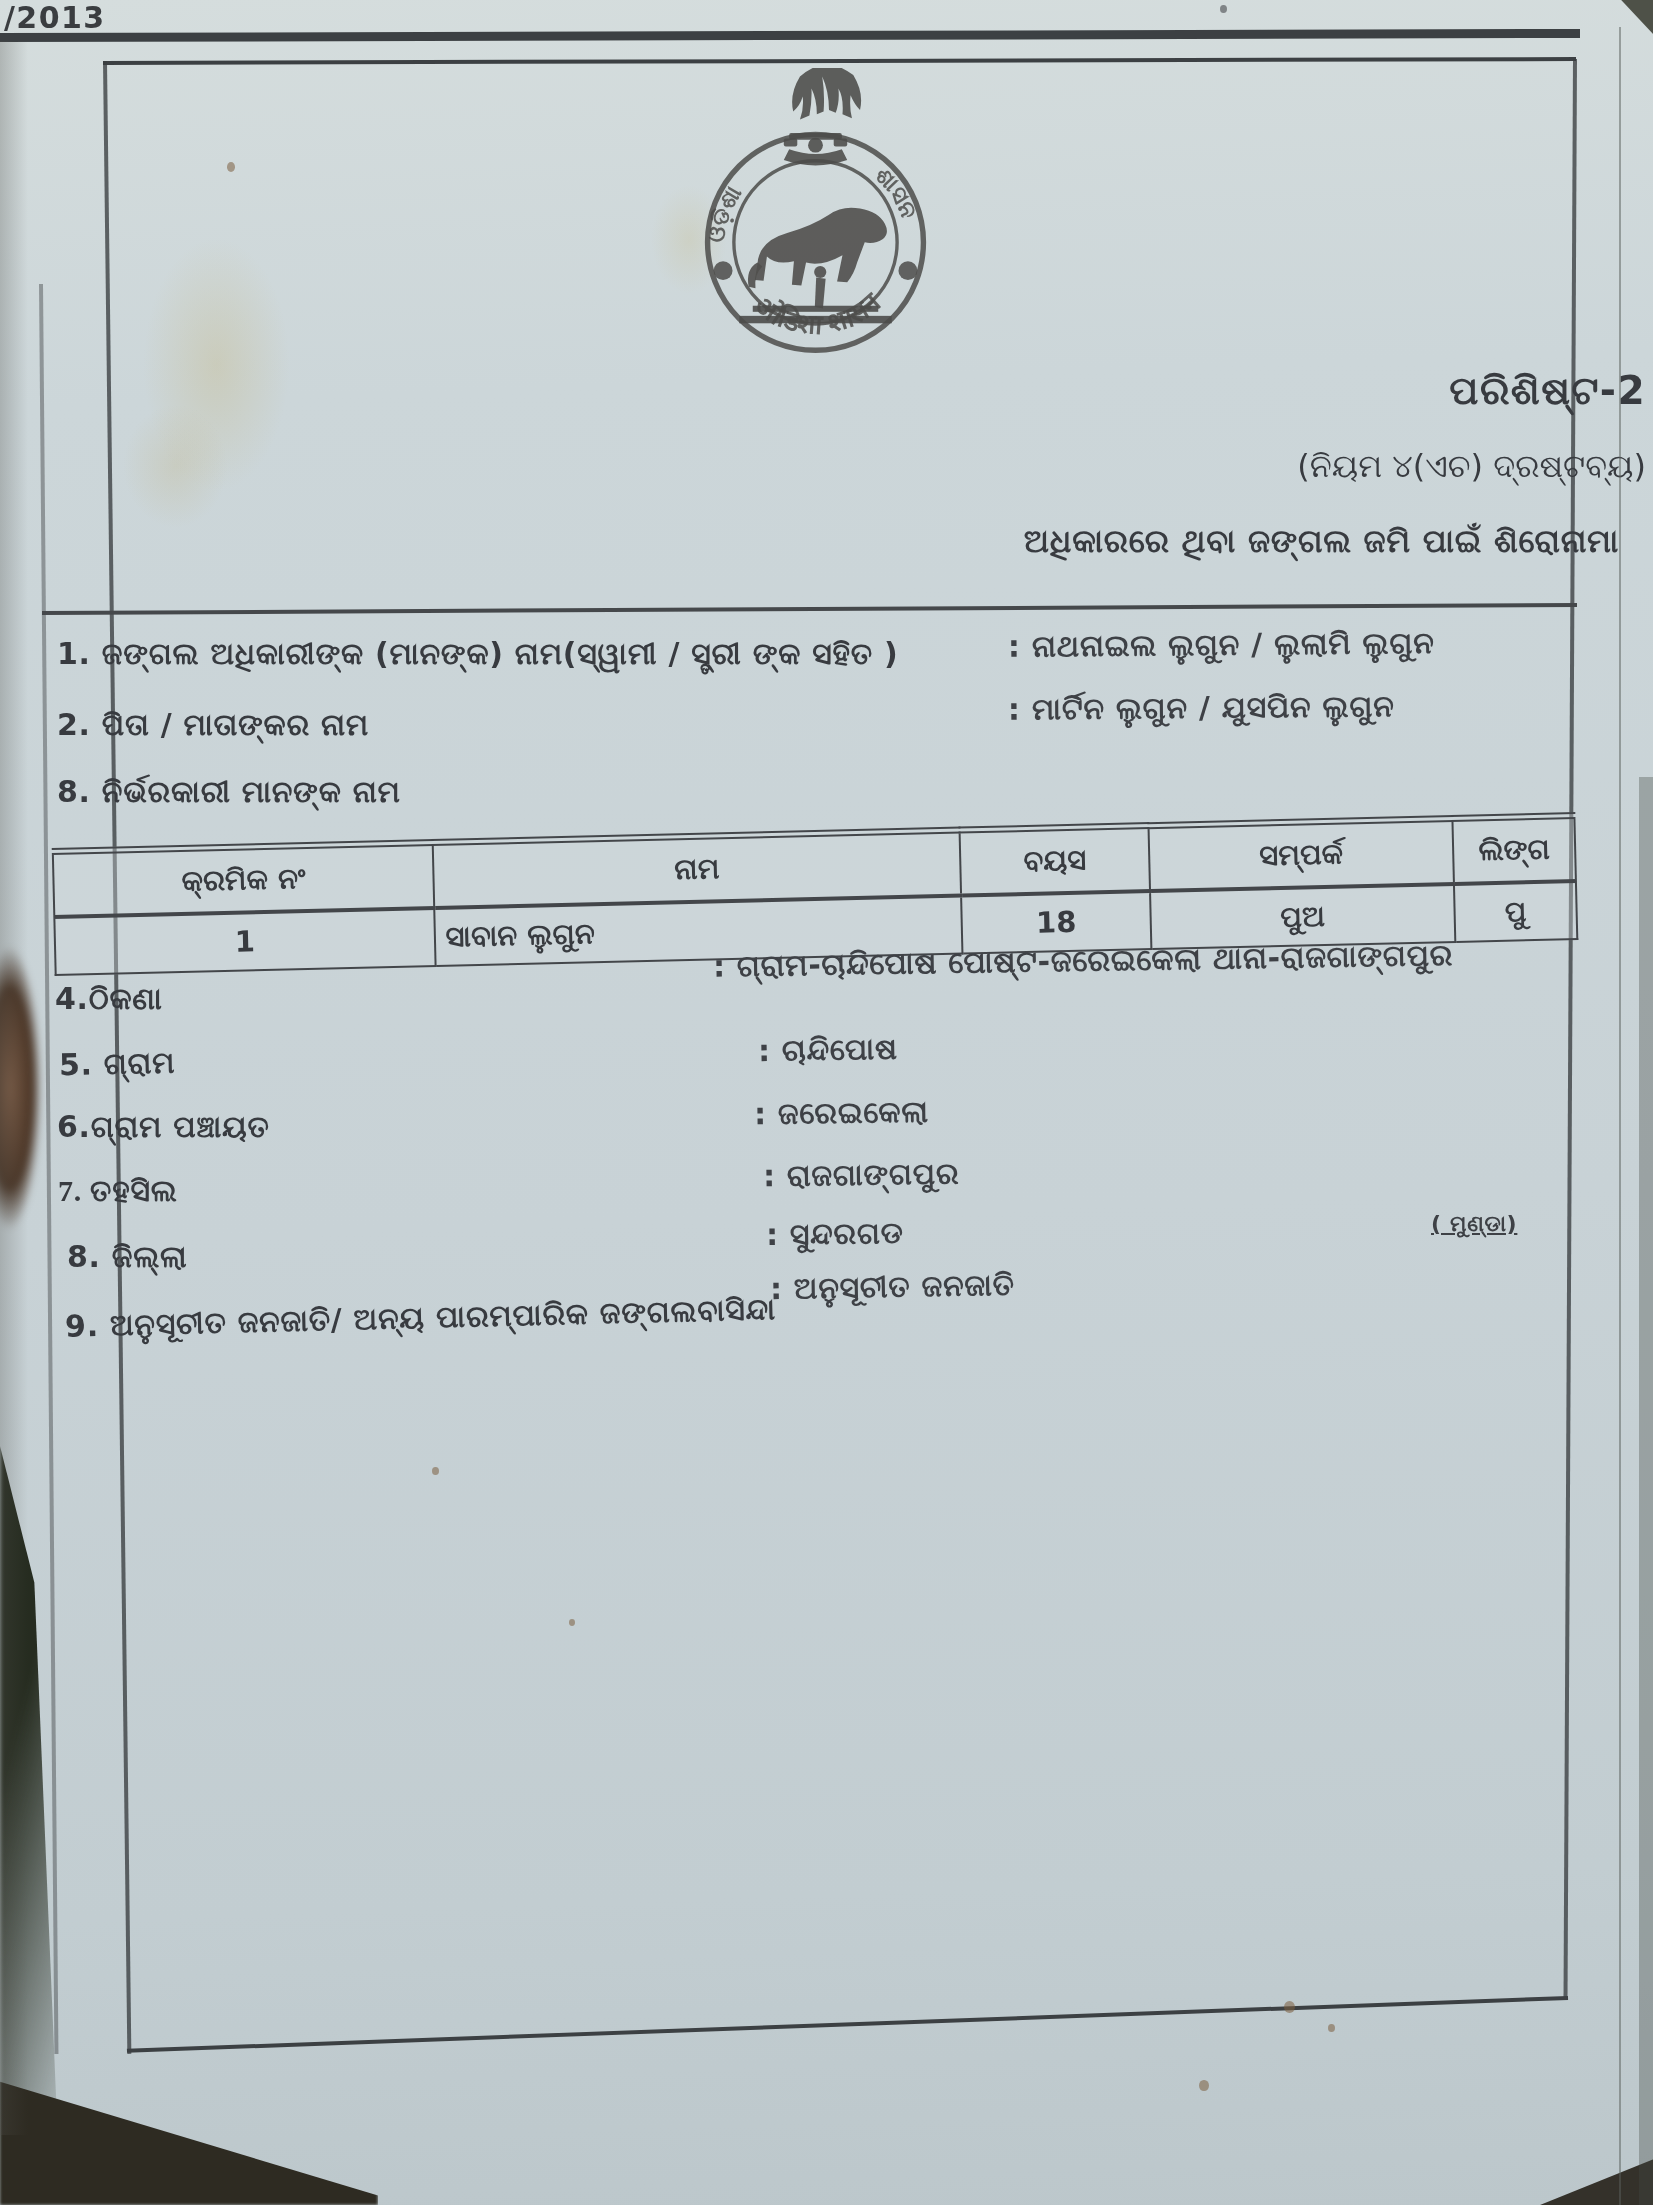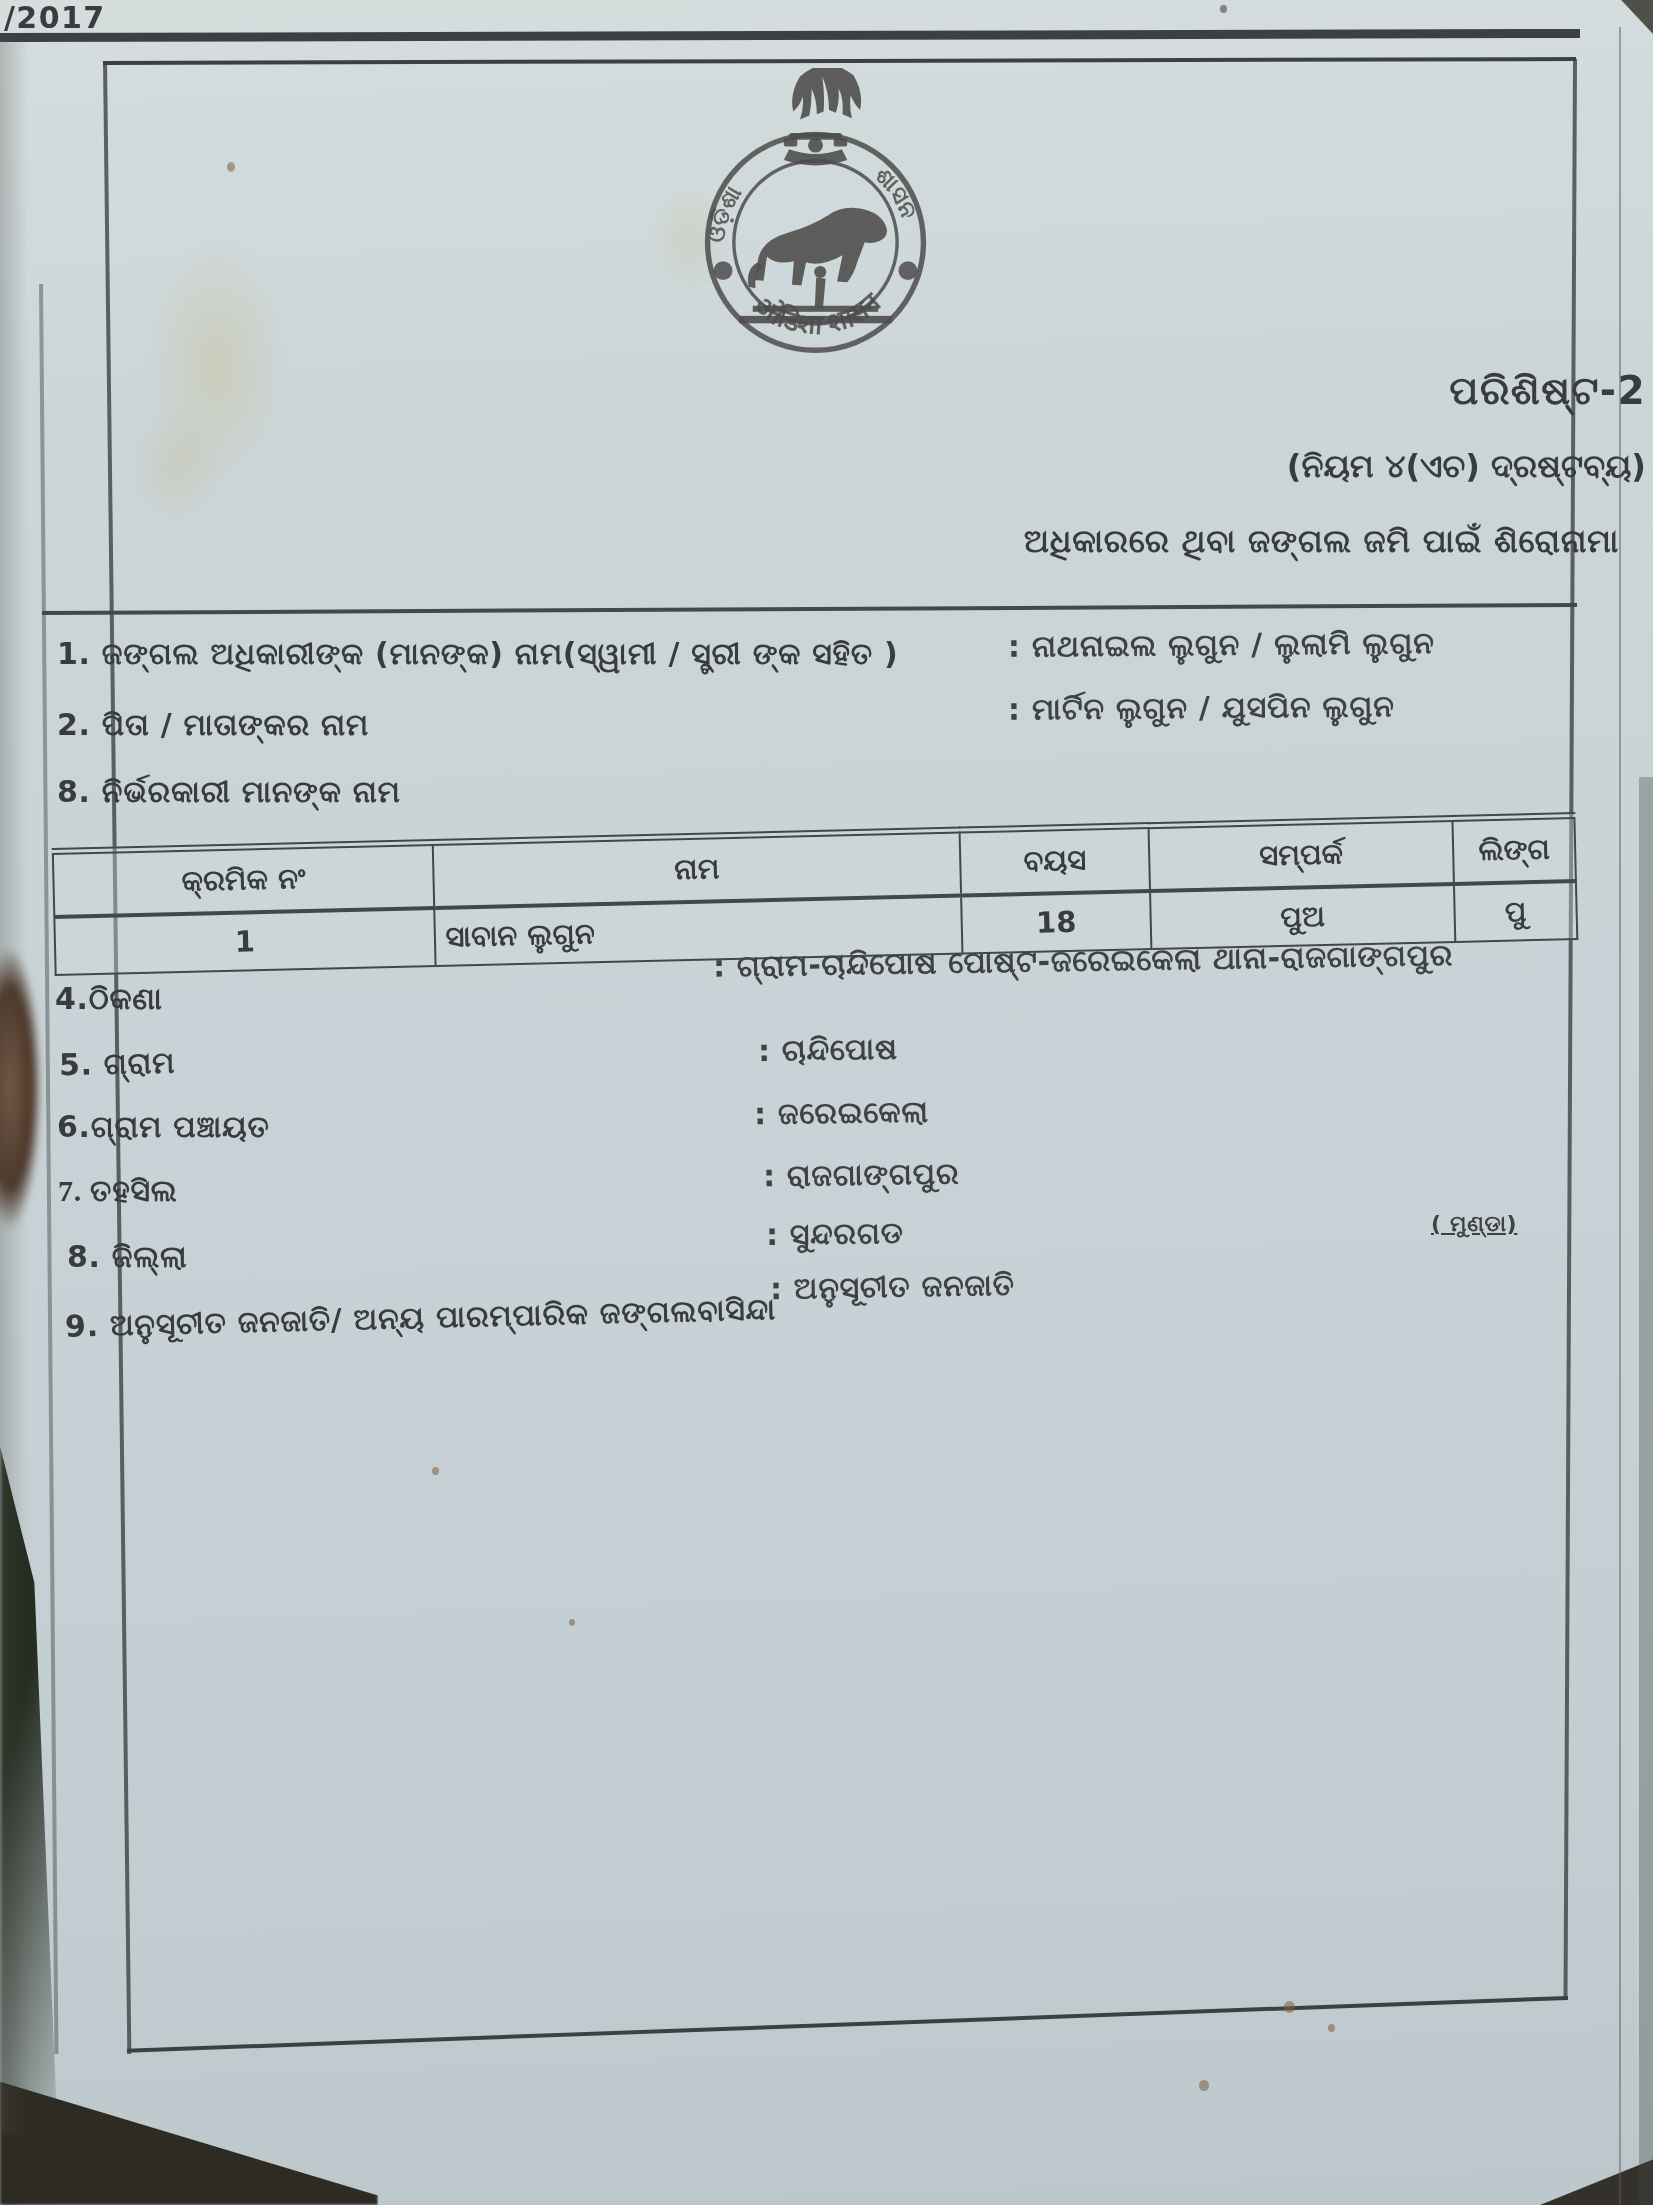--- a/index.html
+++ b/index.html
@@ -15,21 +15,21 @@
     position:relative;
     color:var(--ink);
   }
   .abs{position:absolute;}
   .stamp{color:#3a3d40;font-weight:700;font-size:30px;letter-spacing:1.4px;}
   .edge-line{background:#3c4043;}
   .lbl{font-weight:700;font-size:30px;color:var(--ink);white-space:nowrap;letter-spacing:0.7px;}
   .val{font-weight:600;font-size:30px;color:#3e4146;white-space:nowrap;letter-spacing:0.7px;}
   .center-line{left:0;width:1646px;text-align:right;white-space:nowrap;}
   .title{font-size:39px;font-weight:700;letter-spacing:1.4px;}
-  .subtitle{font-size:32px;font-weight:700;}
+  .subtitle{font-size:32px;font-weight:400;}
   .heading{font-size:32px;font-weight:700;letter-spacing:0.7px;}
   .divider{height:4px;background:#45484b;}
   table.dep{
     border-collapse:collapse;
     table-layout:fixed;
     background:rgba(210,219,221,.35);
   }
   table.dep th,table.dep td{
     border:2.7px solid var(--border);
     font-size:29px;
@@ -43,21 +43,21 @@
   table.dep{border-top:7.4px double var(--border);}
   td.name-cell{text-align:left !important;padding-left:9.5px;}
   .vline{background:rgba(58,61,64,.78);width:4px;}
   .blob{border-radius:50%;filter:blur(3.4px);}
   .speck{border-radius:50%;background:#7c5f40;opacity:.55;}
   .stain{border-radius:50%;}
 </style>
 </head>
 <body>
 
-<div class="abs stamp" style="left:4px;top:0px;">/2017</div>
+<div class="abs stamp" style="left:4px;top:0px;">/2013</div>
 
 <div class="abs edge-line" style="left:0;top:31px;width:1580px;height:8.8px;transform:rotate(-0.15deg);"></div>
 <div class="abs" style="left:1613px;top:0;width:41px;height:35px;background:#4e5148;clip-path:polygon(20% 0,100% 0,100% 100%);"></div>
 
 <div class="abs stain" style="left:115px;top:189px;width:203px;height:351px;background:radial-gradient(closest-side,rgba(196,178,118,.30),rgba(196,178,118,0) 72%);"></div>
 <div class="abs stain" style="left:635px;top:162px;width:108px;height:155px;background:radial-gradient(closest-side,rgba(198,184,128,.24),rgba(198,184,128,0) 70%);"></div>
 <div class="abs stain" style="left:101px;top:378px;width:149px;height:176px;background:radial-gradient(closest-side,rgba(190,170,110,.22),rgba(190,170,110,0) 70%);"></div>
 
 <div class="abs edge-line" style="left:103px;top:59px;width:1473px;height:4px;transform:rotate(-0.15deg);"></div>
 <div class="abs vline" style="left:103px;top:61px;height:1993px;transform-origin:top center;transform:rotate(-0.7deg);"></div>

